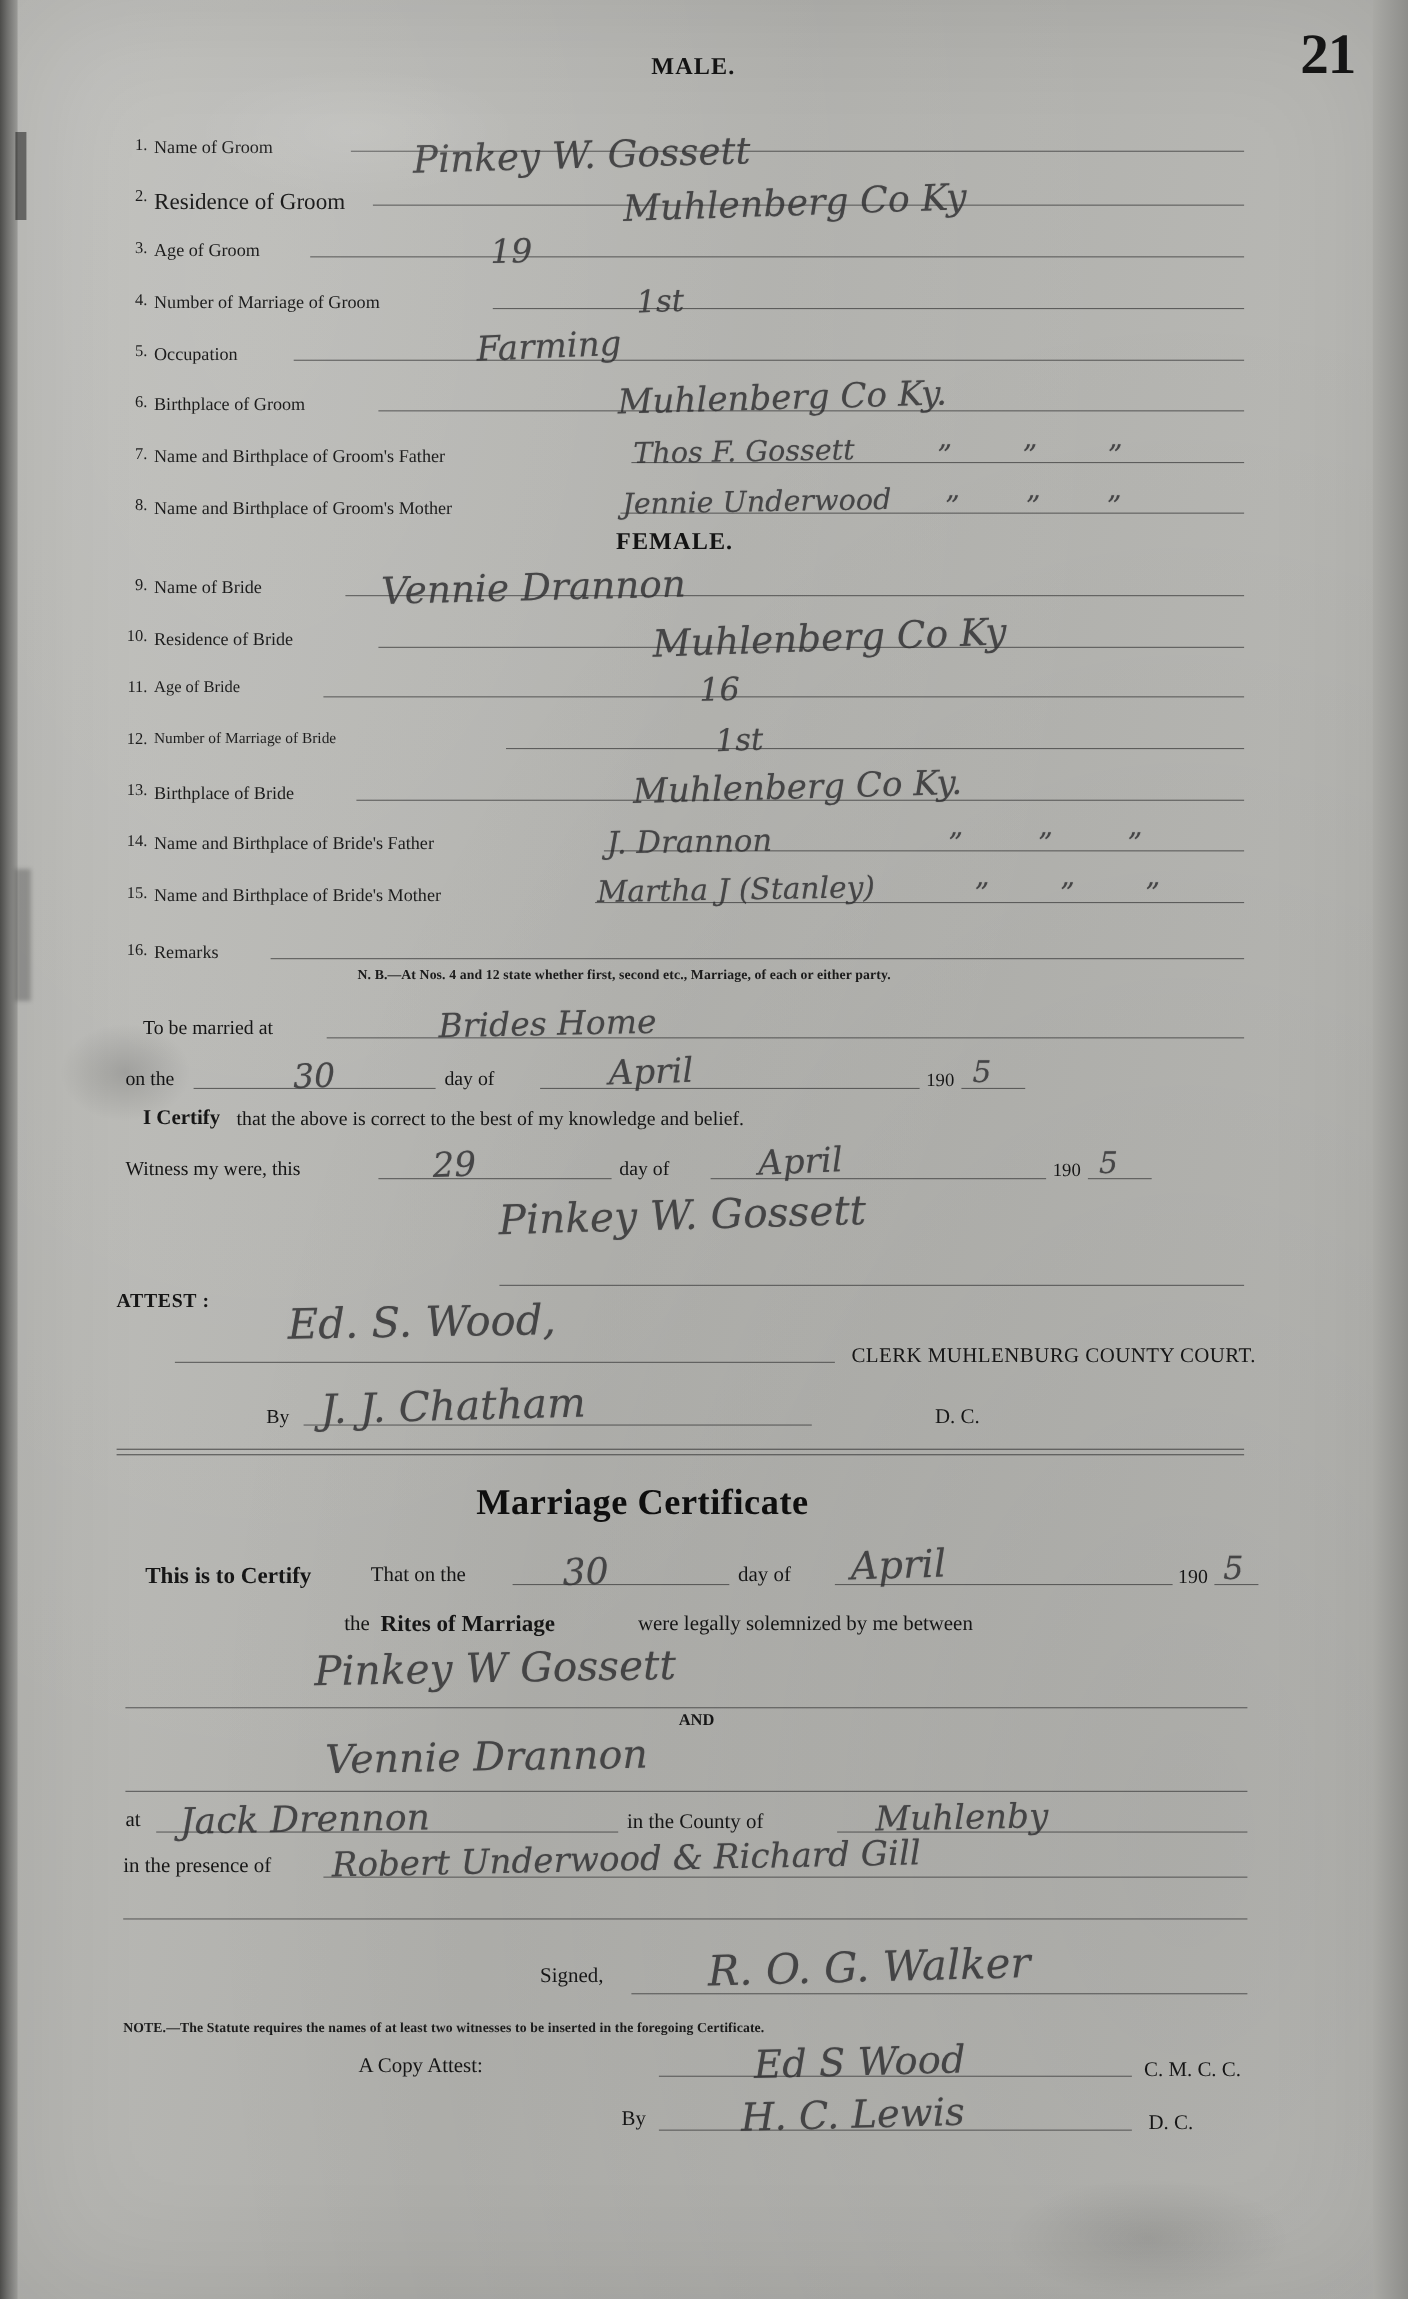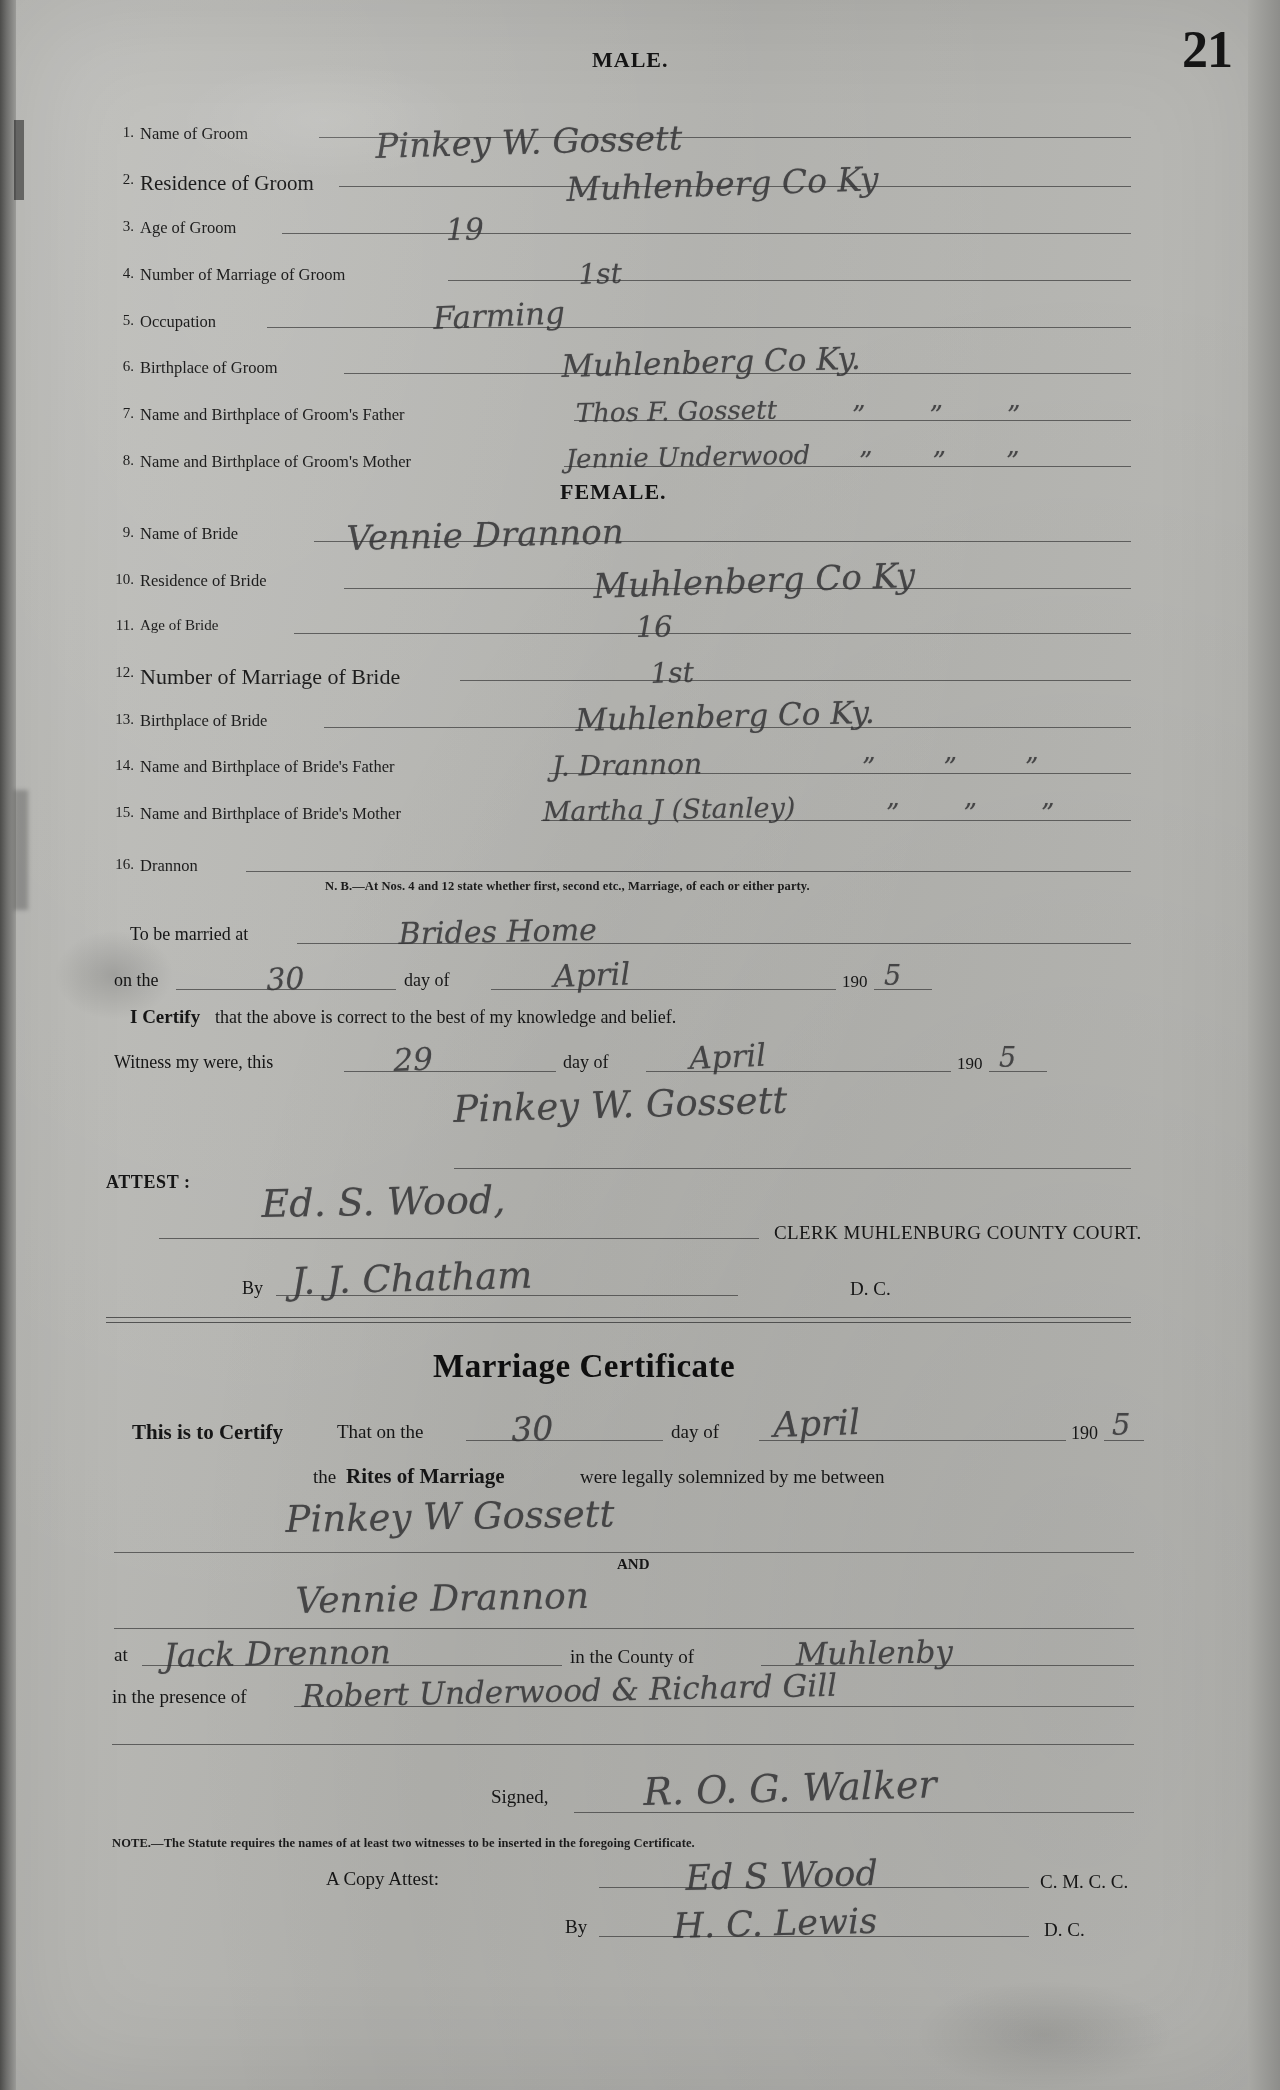--- a/index.html
+++ b/index.html
@@ -198,21 +198,21 @@
   <div class="lbl" style="left:126px; top:571px; font-size:16.5px;">Residence  of  Bride</div>
   <div class="rule" style="left:330px; top:588px; width:787px;"></div>
   <div class="hand" style="left:580px; top:566px; font-size:34px; transform:rotate(-2deg);">Muhlenberg Co Ky</div>
 
   <div class="num" style="left:82px; top:617px; width:38px;">11.</div>
   <div class="lbl" style="left:126px; top:617px; font-size:15px;">Age  of  Bride</div>
   <div class="rule" style="left:280px; top:633px; width:837px;"></div>
   <div class="hand" style="left:622px; top:610px; font-size:29px; transform:rotate(-1deg);">16</div>
 
   <div class="num" style="left:82px; top:664px; width:38px;">12.</div>
-  <div class="lbl" style="left:126px; top:664px; font-size:22px;">Number of  Marriage of Bride</div>
+  <div class="lbl" style="left:126px; top:664px; font-size:14px;">Number of  Marriage of Bride</div>
   <div class="rule" style="left:446px; top:680px; width:671px;"></div>
   <div class="hand" style="left:637px; top:657px; font-size:28px; transform:rotate(-2deg);">1st</div>
 
   <div class="num" style="left:82px; top:711px; width:38px;">13.</div>
   <div class="lbl" style="left:126px; top:711px; font-size:16.5px;">Birthplace of Bride</div>
   <div class="rule" style="left:310px; top:727px; width:807px;"></div>
   <div class="hand" style="left:562px; top:702px; font-size:31px; transform:rotate(-1.6deg);">Muhlenberg Co Ky.</div>
 
   <div class="num" style="left:82px; top:757px; width:38px;">14.</div>
   <div class="lbl" style="left:126px; top:757px; font-size:16.5px;">Name and Birthplace of Bride's Father</div>
@@ -220,21 +220,21 @@
   <div class="hand" style="left:538px; top:750px; font-size:28px; transform:rotate(-1deg);">J. Drannon</div>
   <div class="hand" style="left:848px; top:752px; font-size:26px; letter-spacing:30px;">”            ”      ”</div>
 
   <div class="num" style="left:82px; top:804px; width:38px;">15.</div>
   <div class="lbl" style="left:126px; top:804px; font-size:16.5px;">Name and Birthplace of Bride's Mother</div>
   <div class="rule" style="left:527px; top:820px; width:590px;"></div>
   <div class="hand" style="left:529px; top:796px; font-size:27px; transform:rotate(-1deg);">Martha J (Stanley)</div>
   <div class="hand" style="left:872px; top:798px; font-size:26px; letter-spacing:28px;">”         ”      ”</div>
 
   <div class="num" style="left:82px; top:856px; width:38px;">16.</div>
-  <div class="lbl" style="left:126px; top:856px; font-size:16.5px;">Drannon</div>
+  <div class="lbl" style="left:126px; top:856px; font-size:16.5px;">Remarks</div>
   <div class="rule" style="left:232px; top:871px; width:885px;"></div>
 
   <div class="nb" style="left:311px; top:879px;">N. B.—At Nos. 4 and 12 state whether first, second etc., Marriage, of each or either party.</div>
 
   <div class="bodytext" style="left:116px; top:924px; font-size:18px;">To be married at</div>
   <div class="rule" style="left:283px; top:943px; width:834px;"></div>
   <div class="hand" style="left:385px; top:916px; font-size:30px; transform:rotate(-1.2deg);">Brides Home</div>
 
   <div class="bodytext" style="left:100px; top:970px; font-size:18px;">on the</div>
   <div class="rule" style="left:162px; top:989px; width:220px;"></div>

